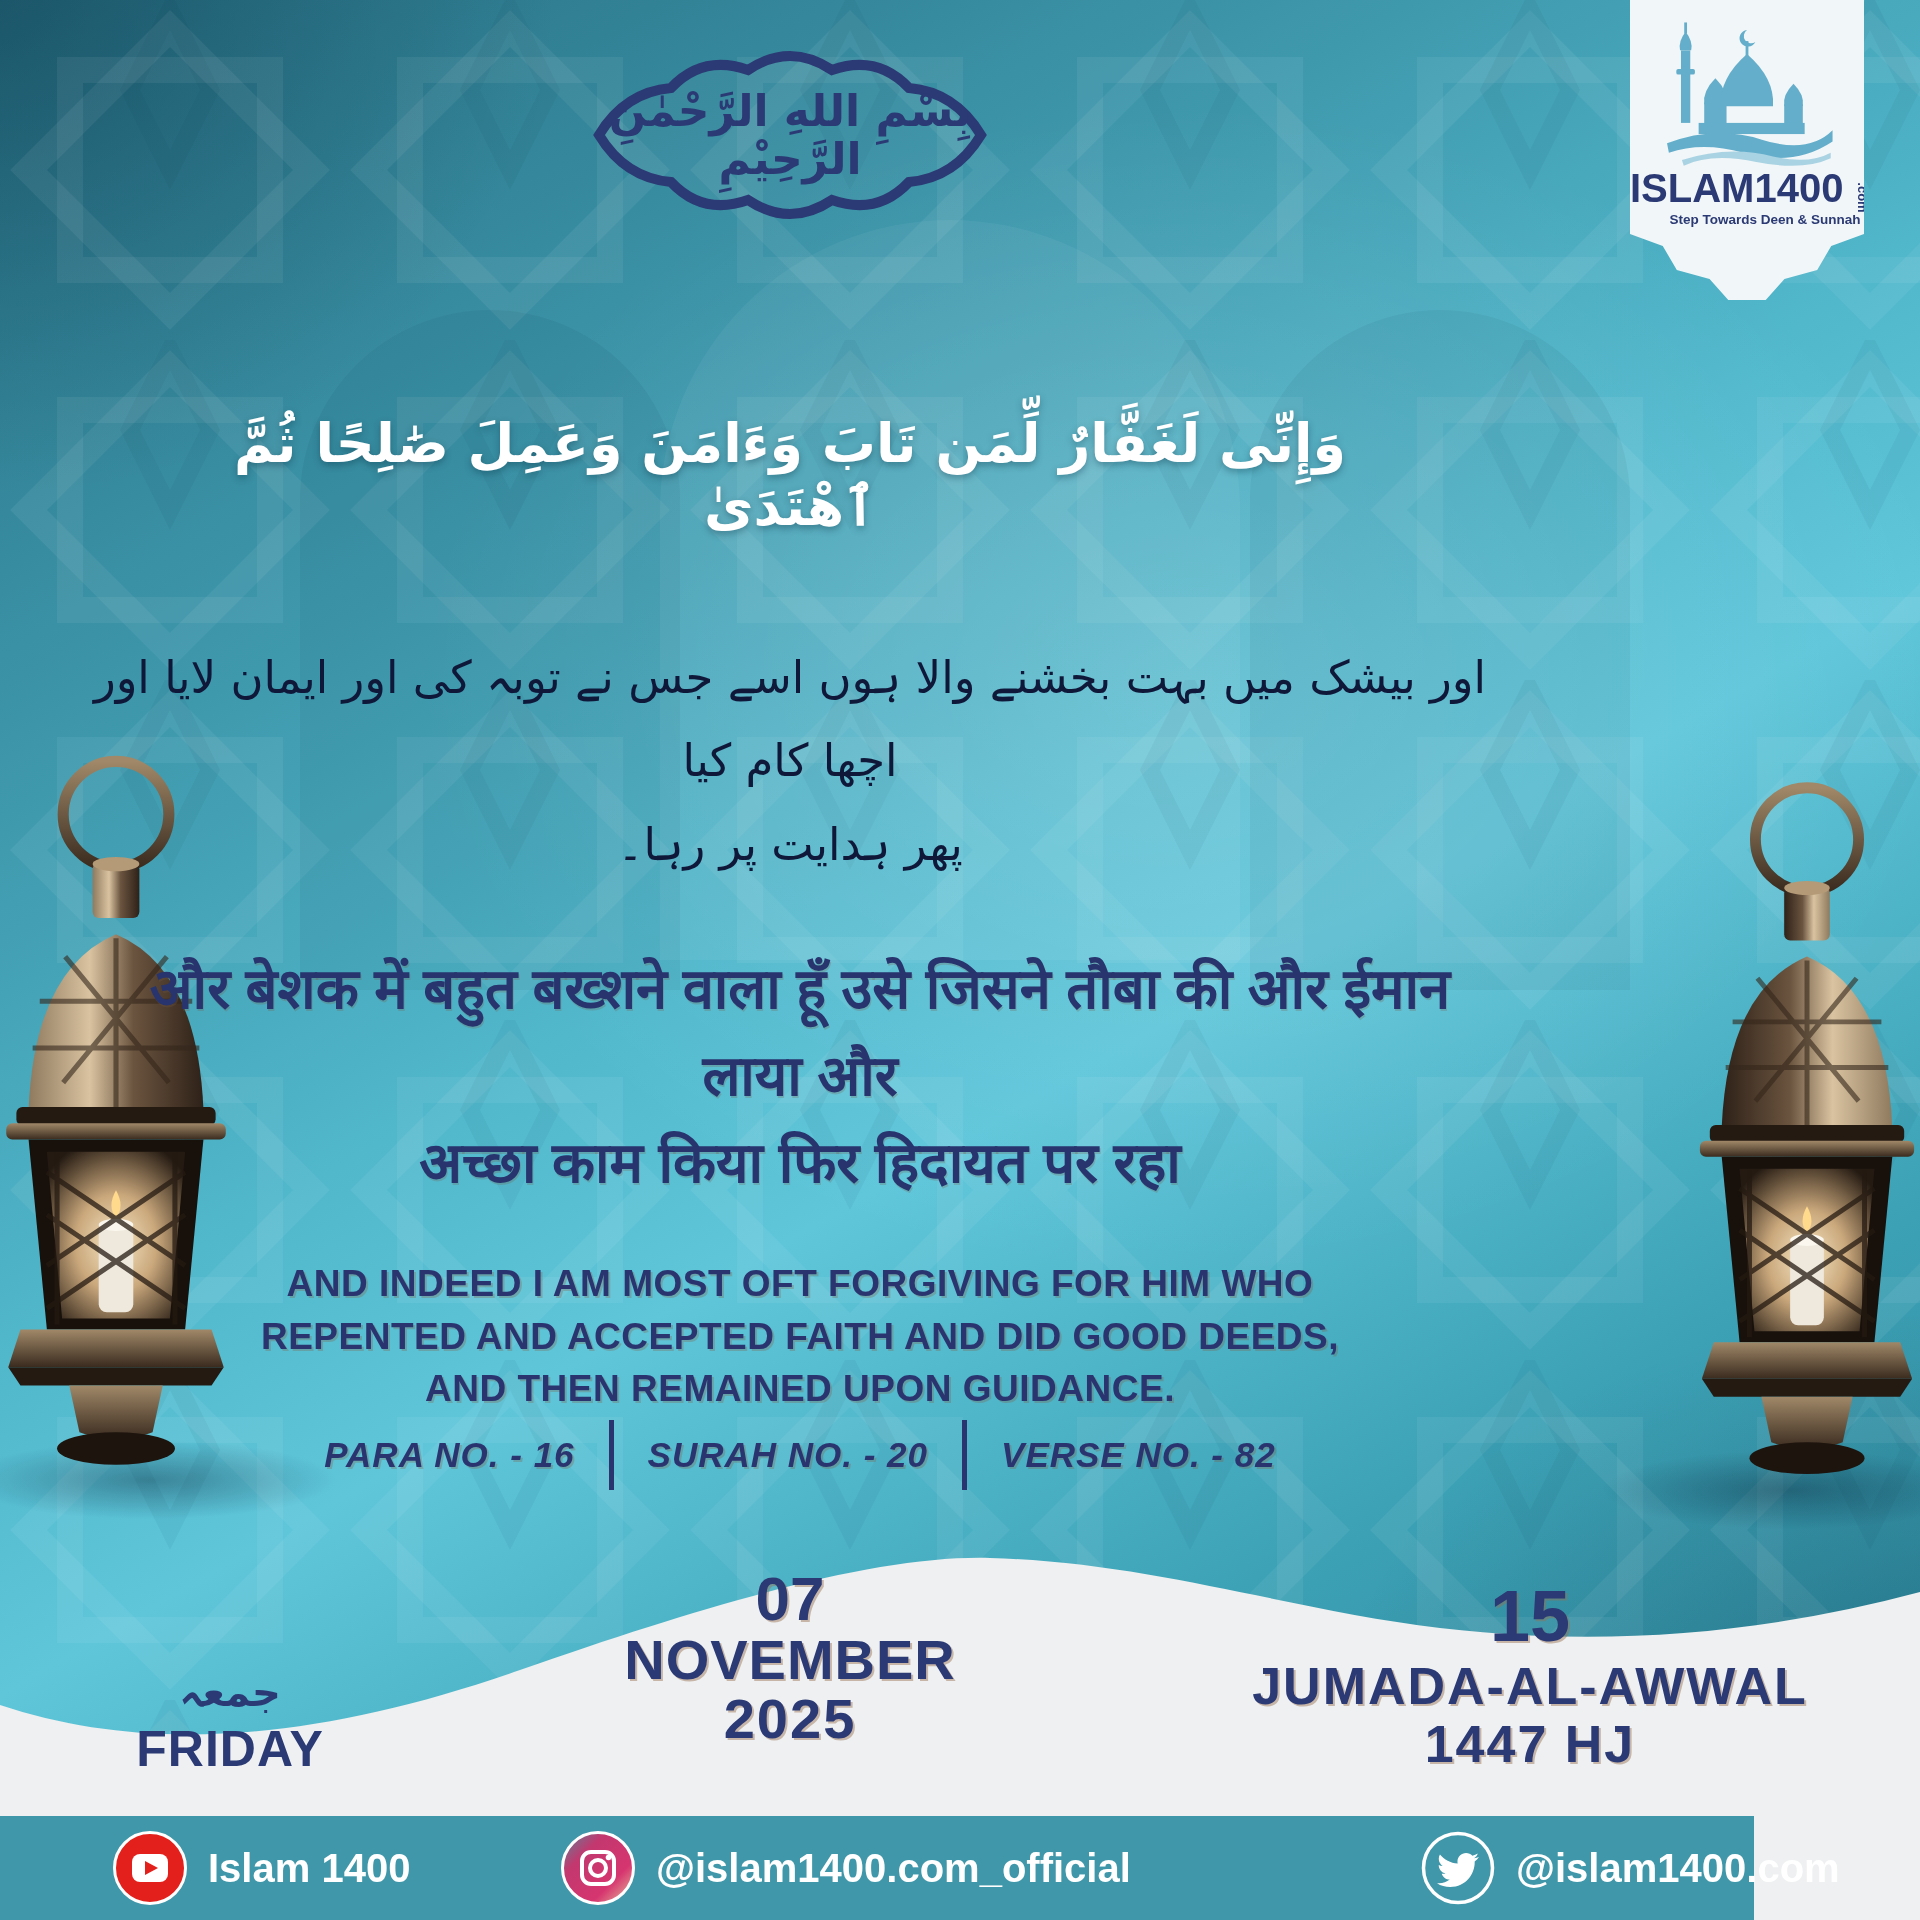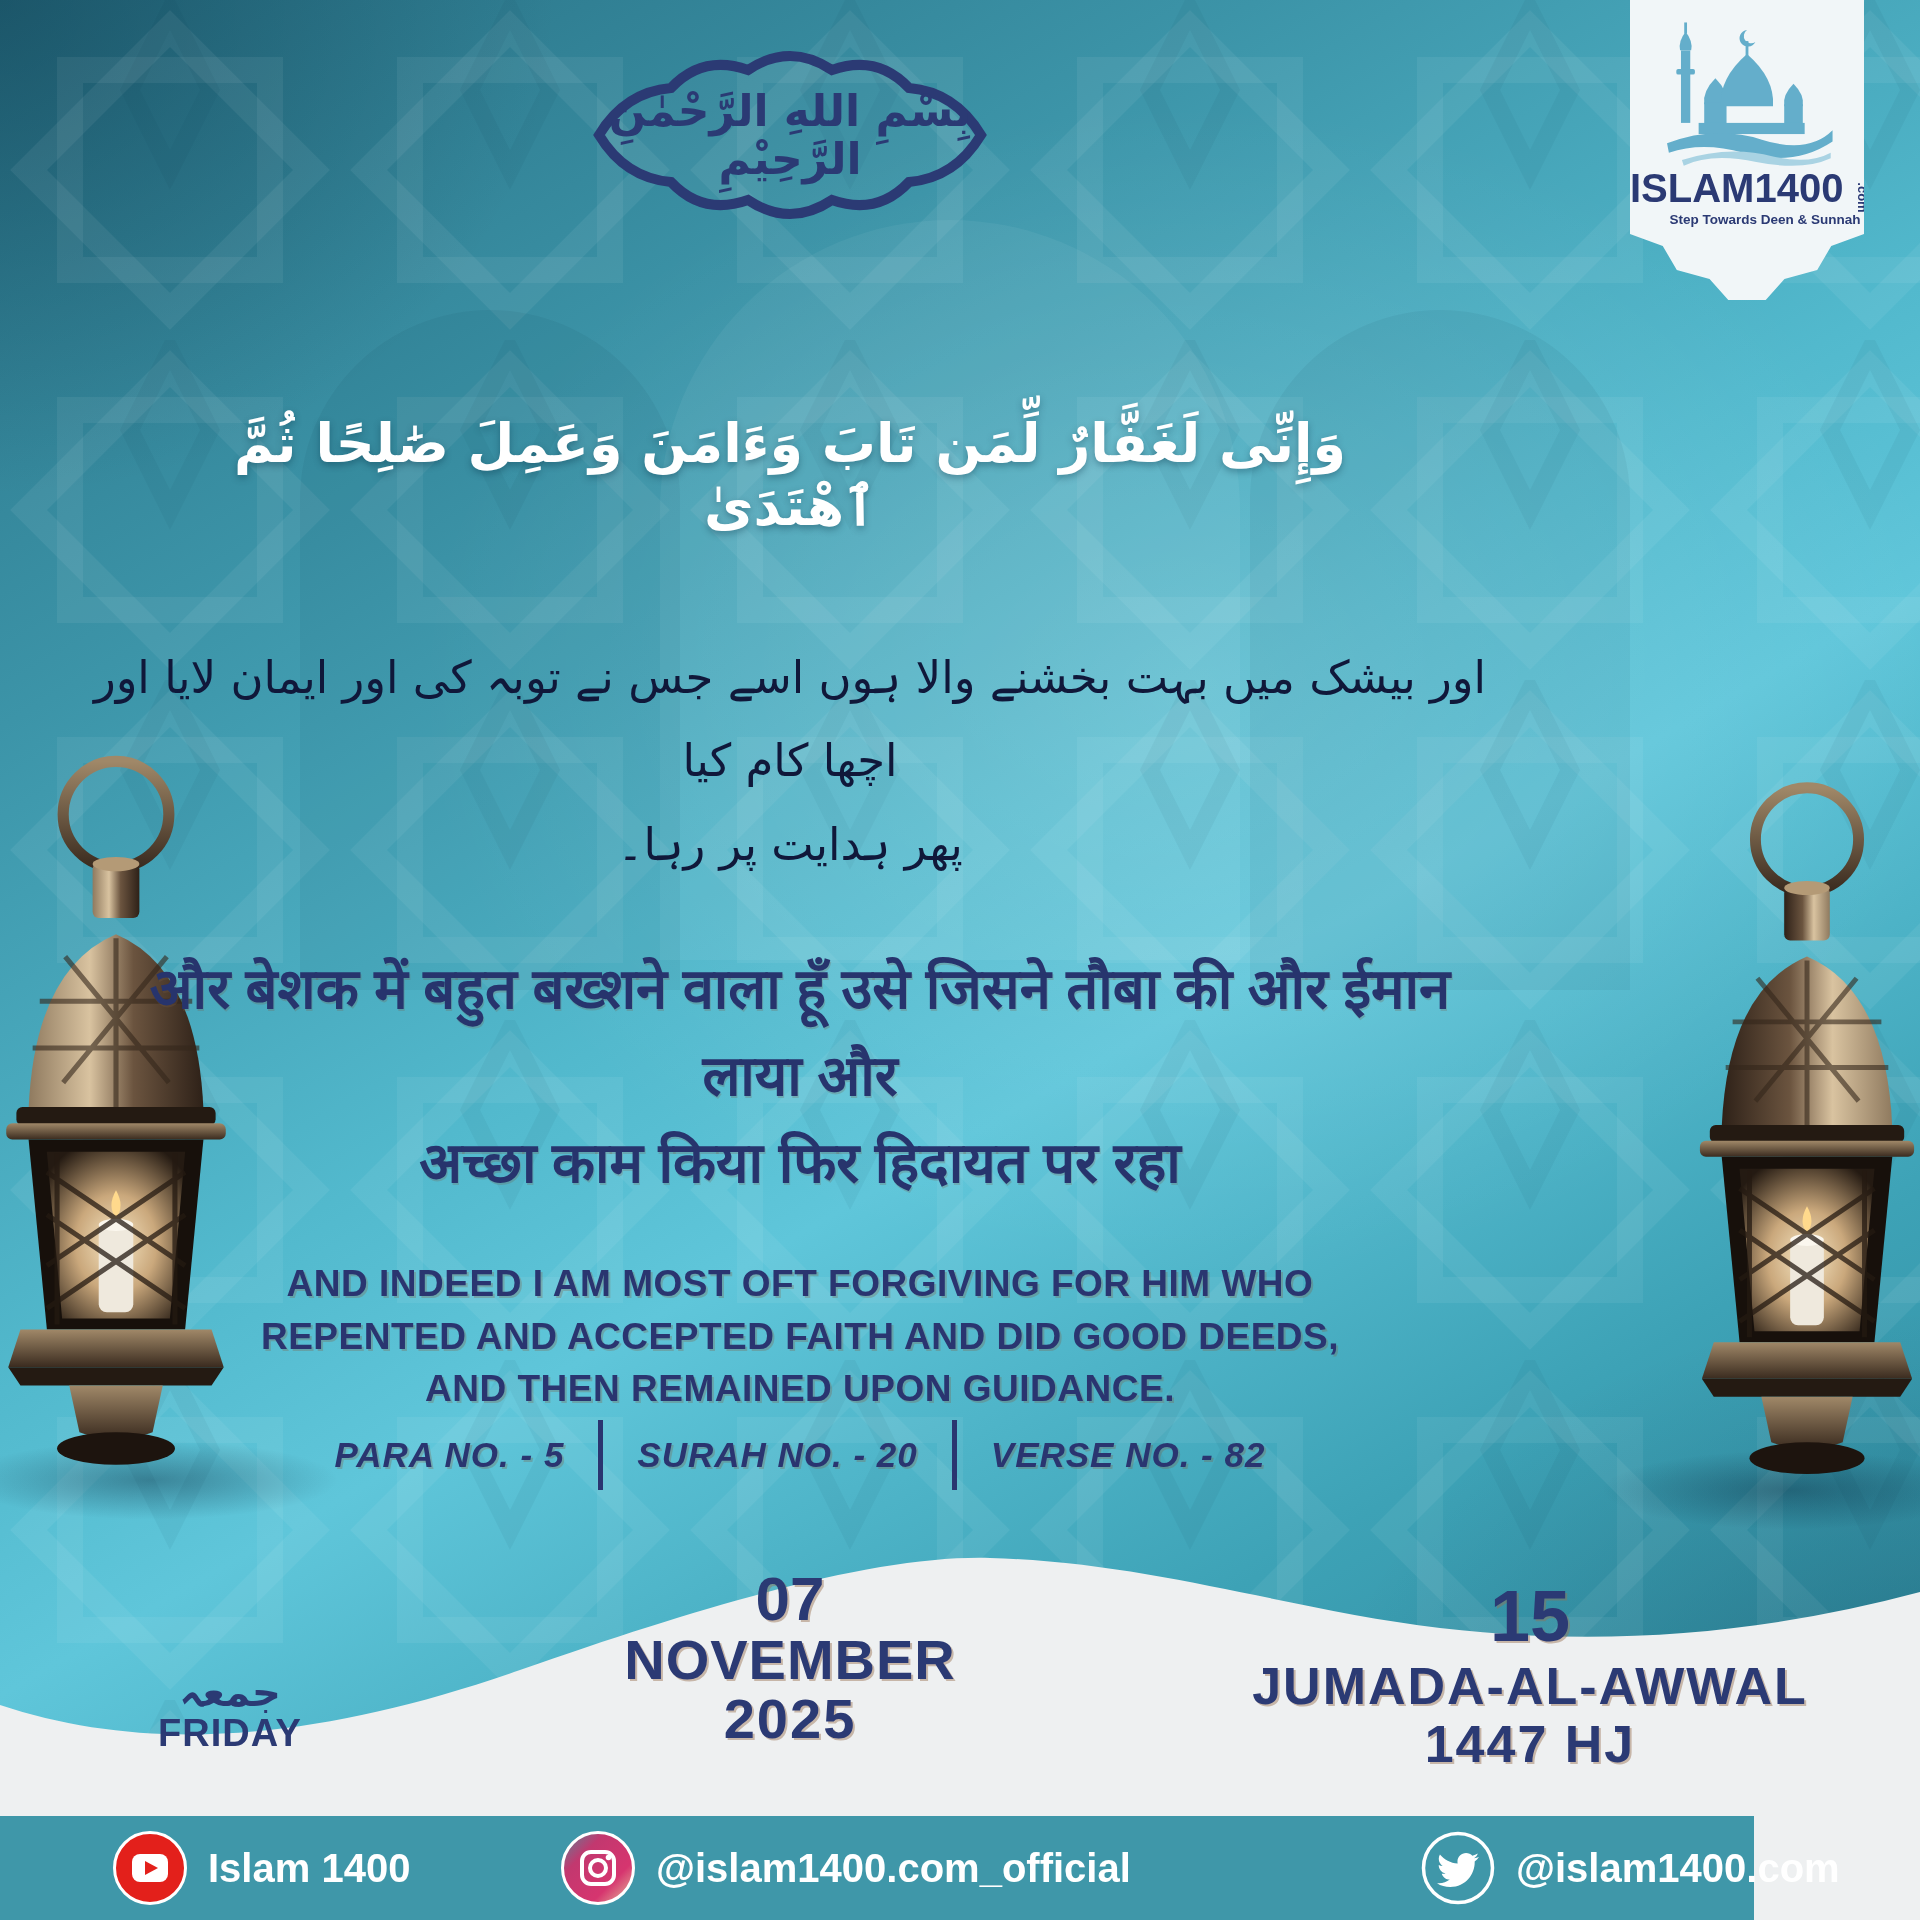--- a/index.html
+++ b/index.html
@@ -55,21 +55,21 @@
 
   
   .wave{position:absolute;left:0;bottom:0;width:1920px;height:420px;z-index:5;}
   .date-center{position:absolute;left:490px;top:1566px;width:600px;z-index:6;text-align:center;color:#2b3a74;
     text-shadow:2px 2px 0 rgba(150,110,80,0.45);}
   .date-day{font-size:62px;font-weight:800;line-height:1.05;}
   .date-month{font-size:56px;font-weight:800;line-height:1.05;letter-spacing:1px;}
   .date-year{font-size:56px;font-weight:800;line-height:1.05;letter-spacing:2px;}
   .weekday-block{position:absolute;left:60px;top:1672px;width:340px;z-index:6;text-align:center;color:#2b3a74;}
   .weekday-urdu{font-family:"DejaVu Sans",sans-serif;font-size:40px;font-weight:700;line-height:1;}
-  .weekday-english{font-size:38px;font-weight:800;letter-spacing:1px;}
+  .weekday-english{font-size:50px;font-weight:800;letter-spacing:1px;margin-top:8px;}
   .hijri-block{position:absolute;left:1180px;top:1576px;width:700px;z-index:6;text-align:center;color:#2b3a74;
     text-shadow:2px 2px 0 rgba(150,110,80,0.45);}
   .hijri-day{font-size:72px;font-weight:800;line-height:1.12;}
   .hijri-month{font-size:52px;font-weight:800;line-height:1.12;letter-spacing:2px;white-space:nowrap;}
   .hijri-year{font-size:52px;font-weight:800;line-height:1.12;letter-spacing:2px;}
 
   
   .social-bar{position:absolute;left:0;bottom:0;width:1724px;height:104px;background:#3f97a9;z-index:7;padding-left:30px;}
   .social-item{position:absolute;top:14px;display:flex;align-items:center;gap:20px;color:#ffffff;font-size:40px;font-weight:600;white-space:nowrap;}
   .social-youtube{left:112px;}
@@ -148,21 +148,21 @@
   <div class="hindi-block">
     <div>और बेशक में बहुत बख्शने वाला हूँ उसे जिसने तौबा की और ईमान लाया और</div>
     <div>अच्छा काम किया फिर हिदायत पर रहा</div>
   </div>
 
   
   <div class="english-block">AND INDEED I AM MOST OFT FORGIVING FOR HIM WHO REPENTED AND ACCEPTED FAITH AND DID GOOD DEEDS, AND THEN REMAINED UPON GUIDANCE.</div>
 
   
   <div class="reference-row">
-    <span class="reference-item">PARA NO. - 5</span>
+    <span class="reference-item">PARA NO. - 16</span>
     <span class="reference-divider"></span>
     <span class="reference-item">SURAH NO. - 20</span>
     <span class="reference-divider"></span>
     <span class="reference-item">VERSE NO. - 82</span>
   </div>
 
   
   <svg width="0" height="0" aria-hidden="true">
     <defs>
       <linearGradient id="bronze" x1="0" y1="0" x2="1" y2="0">

